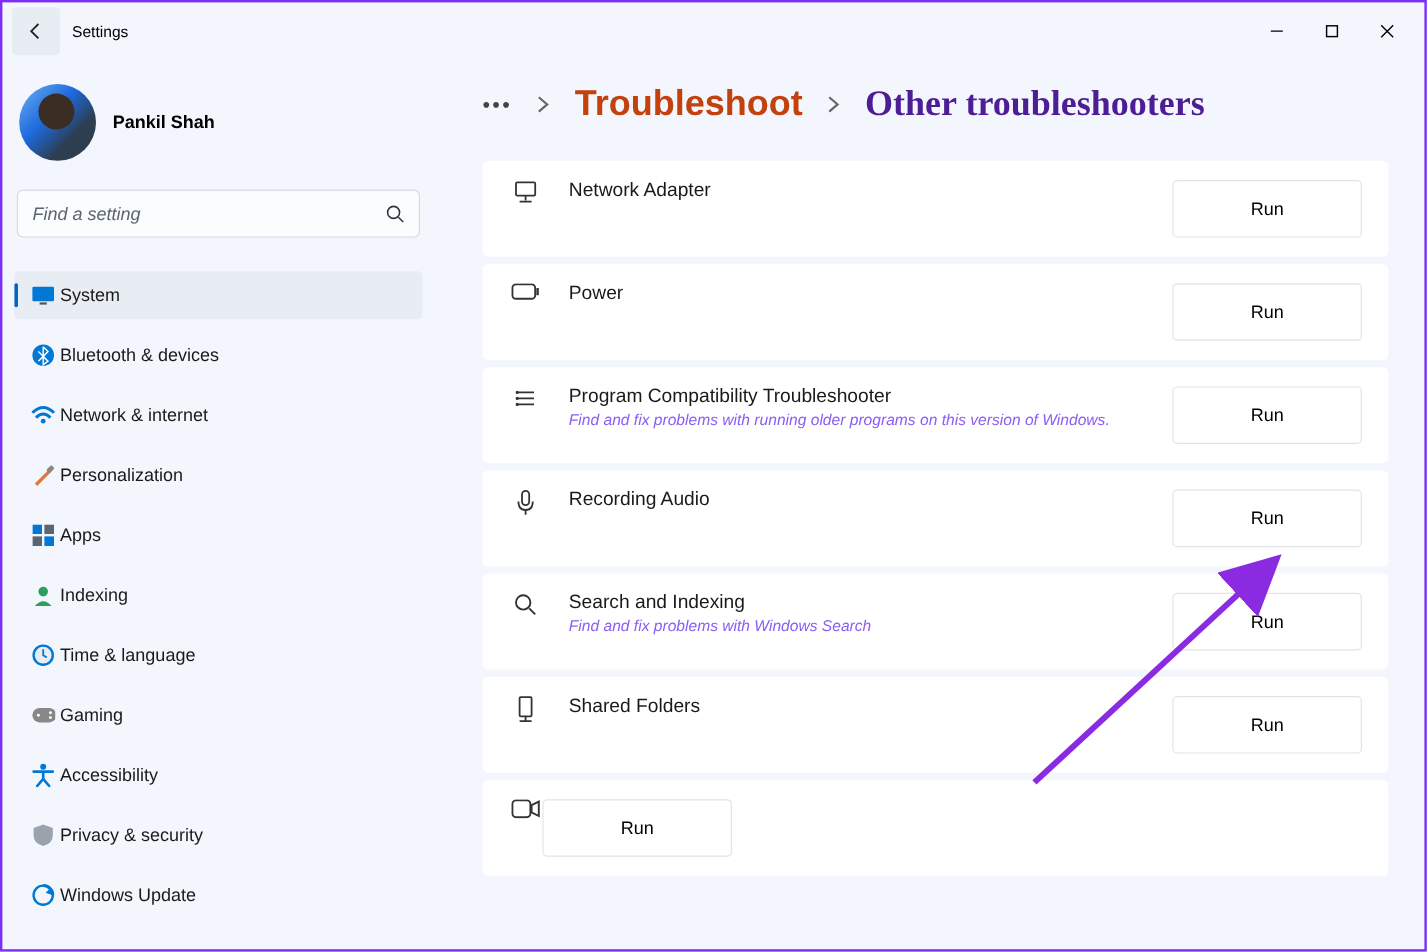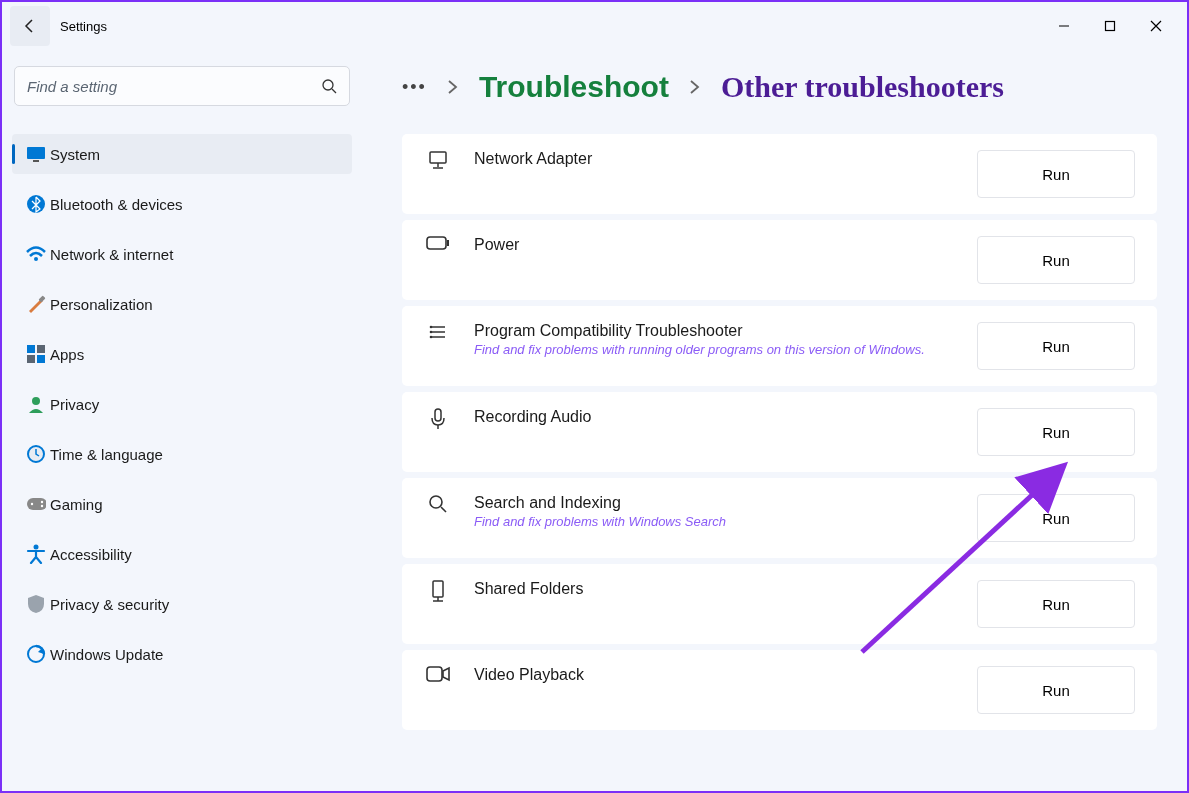--- a/index.html
+++ b/index.html
@@ -30,21 +30,21 @@
 .nav-item { height: 40px; display: flex; align-items: center; padding: 0 14px; border-radius: 4px; cursor: pointer; font-size: 15px; color: #1a1a1a; gap: 4px; margin-bottom: 10px; position: relative; }
 .nav-item.selected { background: #e8ecf3; }
 .nav-item.selected::before { content:""; position:absolute; left:0; top:10px; bottom:10px; width:3px; background:#0067c0; border-radius:2px; }
 .nav-icon { width: 20px; height: 20px; display: flex; align-items: center; justify-content: center; flex-shrink:0; }
 
 
 .main { flex: 1; padding: 20px 30px 0 40px; overflow-y: auto; }
 .breadcrumb { display: flex; align-items: center; gap: 20px; margin-bottom: 30px; }
 .bc-ellipsis { font-size: 18px; color: #444; letter-spacing: 2px; cursor: pointer; }
 .bc-chevron { color: #666; }
-.bc-item { font-size: 30px; font-weight: 600; color: #15803d; cursor: pointer; }
+.bc-item { font-size: 30px; font-weight: 600; color: #c2410c; cursor: pointer; }
 .bc-current { font-size: 30px; font-weight: 600; color: #4c1d95; font-family: Liberation Serif, serif; }
 
 .card { background: #fff; border-radius: 5px; padding: 16px 22px; margin-bottom: 6px; display: flex; align-items: flex-start; min-height: 70px; }
 .card-icon { width: 28px; display: flex; align-items: center; justify-content: center; color: #333; }
 .card-text { margin-left: 22px; flex: 1; }
 .card-title { font-size: 16px; color: #1a1a1a; }
 .card-desc { font-size: 13px; color: #8b5cf6; margin-top: 2px; max-width: 500px; font-style: italic; }
 .run-btn { width: 158px; height: 48px; border: 1px solid #e2e4e9; background: #fff; border-radius: 4px; font-size: 15px; cursor: pointer; }
 
 
@@ -77,20 +77,24 @@
       <svg width="12" height="12">
           <path d="M1 1 L11 11 M11 1 L1 11" stroke="#000" stroke-width="1.2"></path>
         </svg>
     </div>
   </div>
 </div>
 
 <div class="layout">
 
   <aside class="sidebar">
+    <div class="profile">
+      <div class="avatar"></div>
+      <div class="profile-name">Pankil Shah</div>
+    </div>
     <div class="search-box">
       <input class="search-input" placeholder="Find a setting" style="">
       <span class="search-icon">
         <svg width="16" height="16" viewBox="0 0 16 16">
             <circle cx="7" cy="7" r="5" stroke="#333" stroke-width="1.3" fill="none"></circle>
             <line x1="11" y1="11" x2="15" y2="15" stroke="#333" stroke-width="1.3"></line>
           </svg>
       </span>
     </div>
     <ul class="nav" id="nav-list">
@@ -142,21 +146,21 @@
           </span>
           <span>Apps</span>
         </li>
         <li class="nav-item">
           <span class="nav-icon">
             <svg width="18" height="18">
               <circle cx="9" cy="6" r="4" fill="#2e9e5b"></circle>
               <path d="M2 18 Q9 10 16 18 Z" fill="#2e9e5b"></path>
             </svg>
           </span>
-          <span>Privacy</span>
+          <span>Indexing</span>
         </li>
         <li class="nav-item">
           <span class="nav-icon">
             <svg width="20" height="20">
               <circle cx="10" cy="10" r="8" fill="#e8ecf3" stroke="#0078d4" stroke-width="2"></circle>
               <path d="M10 5 L10 10 L13 12" stroke="#0078d4" stroke-width="1.5" fill="none"></path>
             </svg>
           </span>
           <span>Time &amp; language</span>
         </li>
@@ -299,23 +303,20 @@
           </div>
           <button class="run-btn">Run</button>
         </div>
         <div class="card">
           <div class="card-icon">
             <svg width="24" height="16">
               <rect x="1" y="1" width="15" height="14" rx="3" stroke="#333" stroke-width="1.6" fill="none"></rect>
               <path d="M17 5 L23 2 L23 14 L17 11 Z" stroke="#333" stroke-width="1.6" fill="none"></path>
             </svg>
           </div>
-          <div class="card-text">
-            <div class="card-title">Video Playback</div>
-          </div>
           <button class="run-btn">Run</button>
         </div>
       </div>
   </main>
 </div>
 
 <svg class="arrow-annot" width="240" height="220">
   <defs>
     <marker id="ah" markerWidth="10" markerHeight="10" refX="7" refY="5" orient="auto">
       <path d="M0 0 L10 5 L0 10 Z" fill="#8a2be2"></path>

